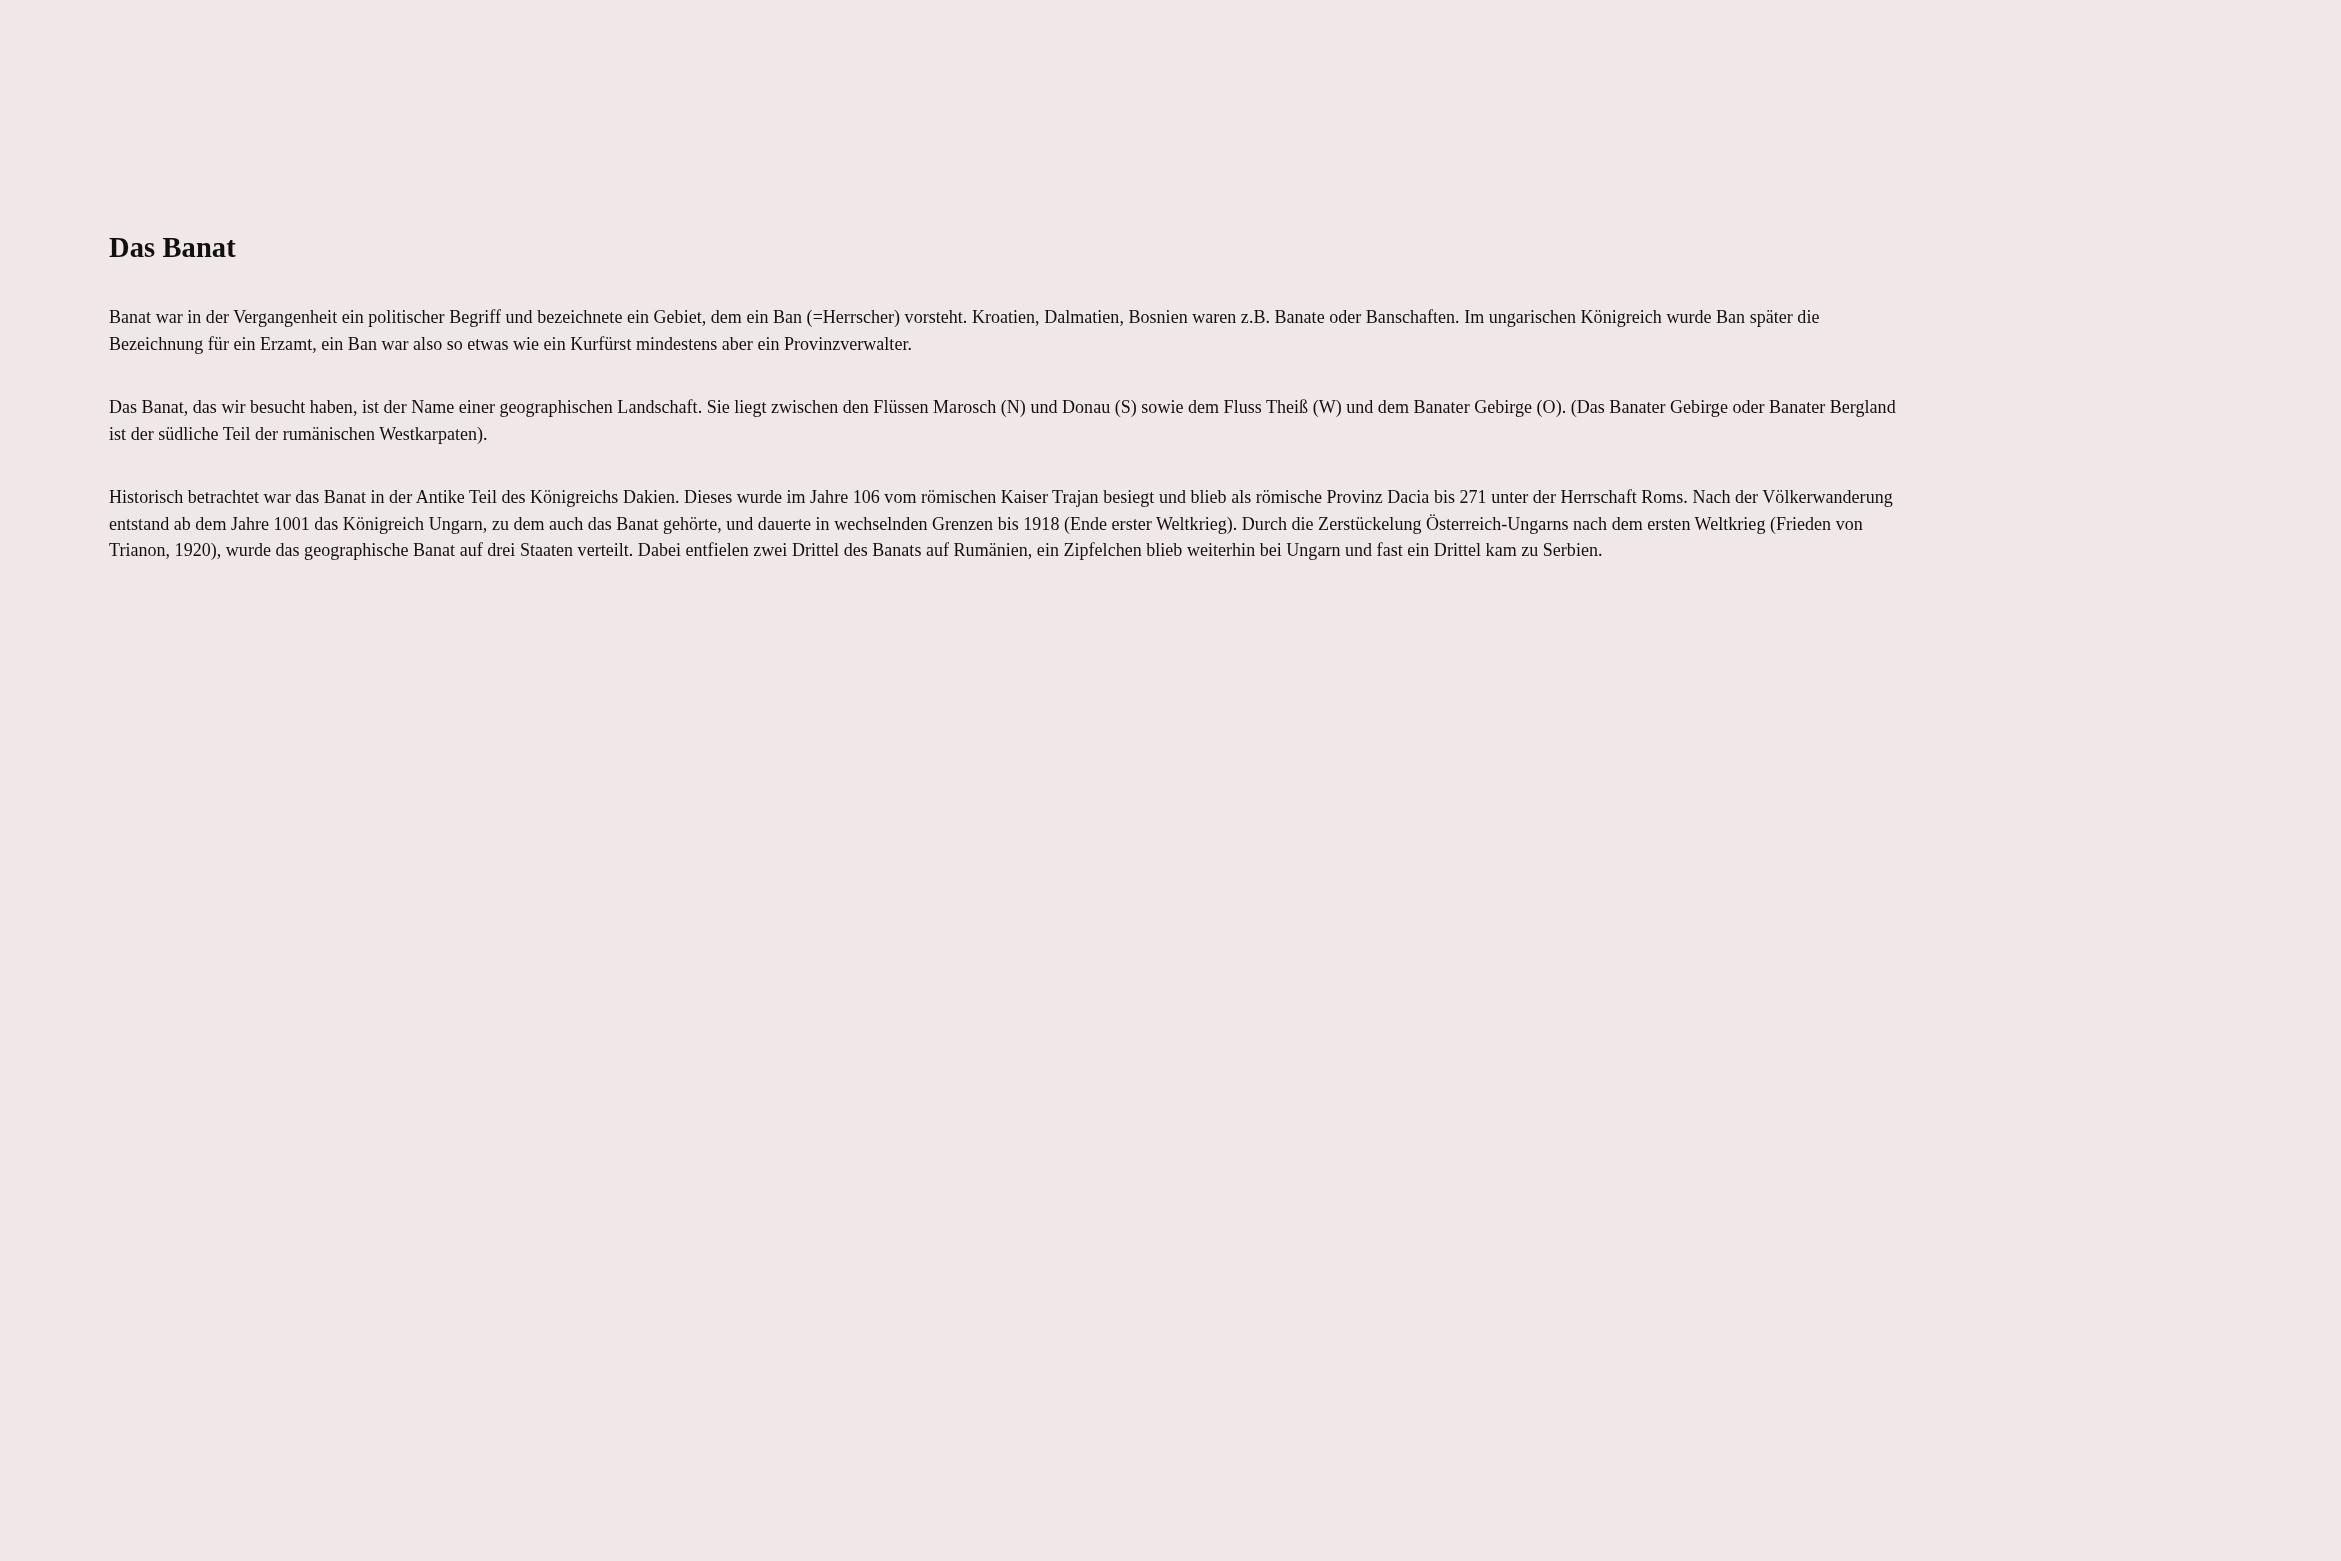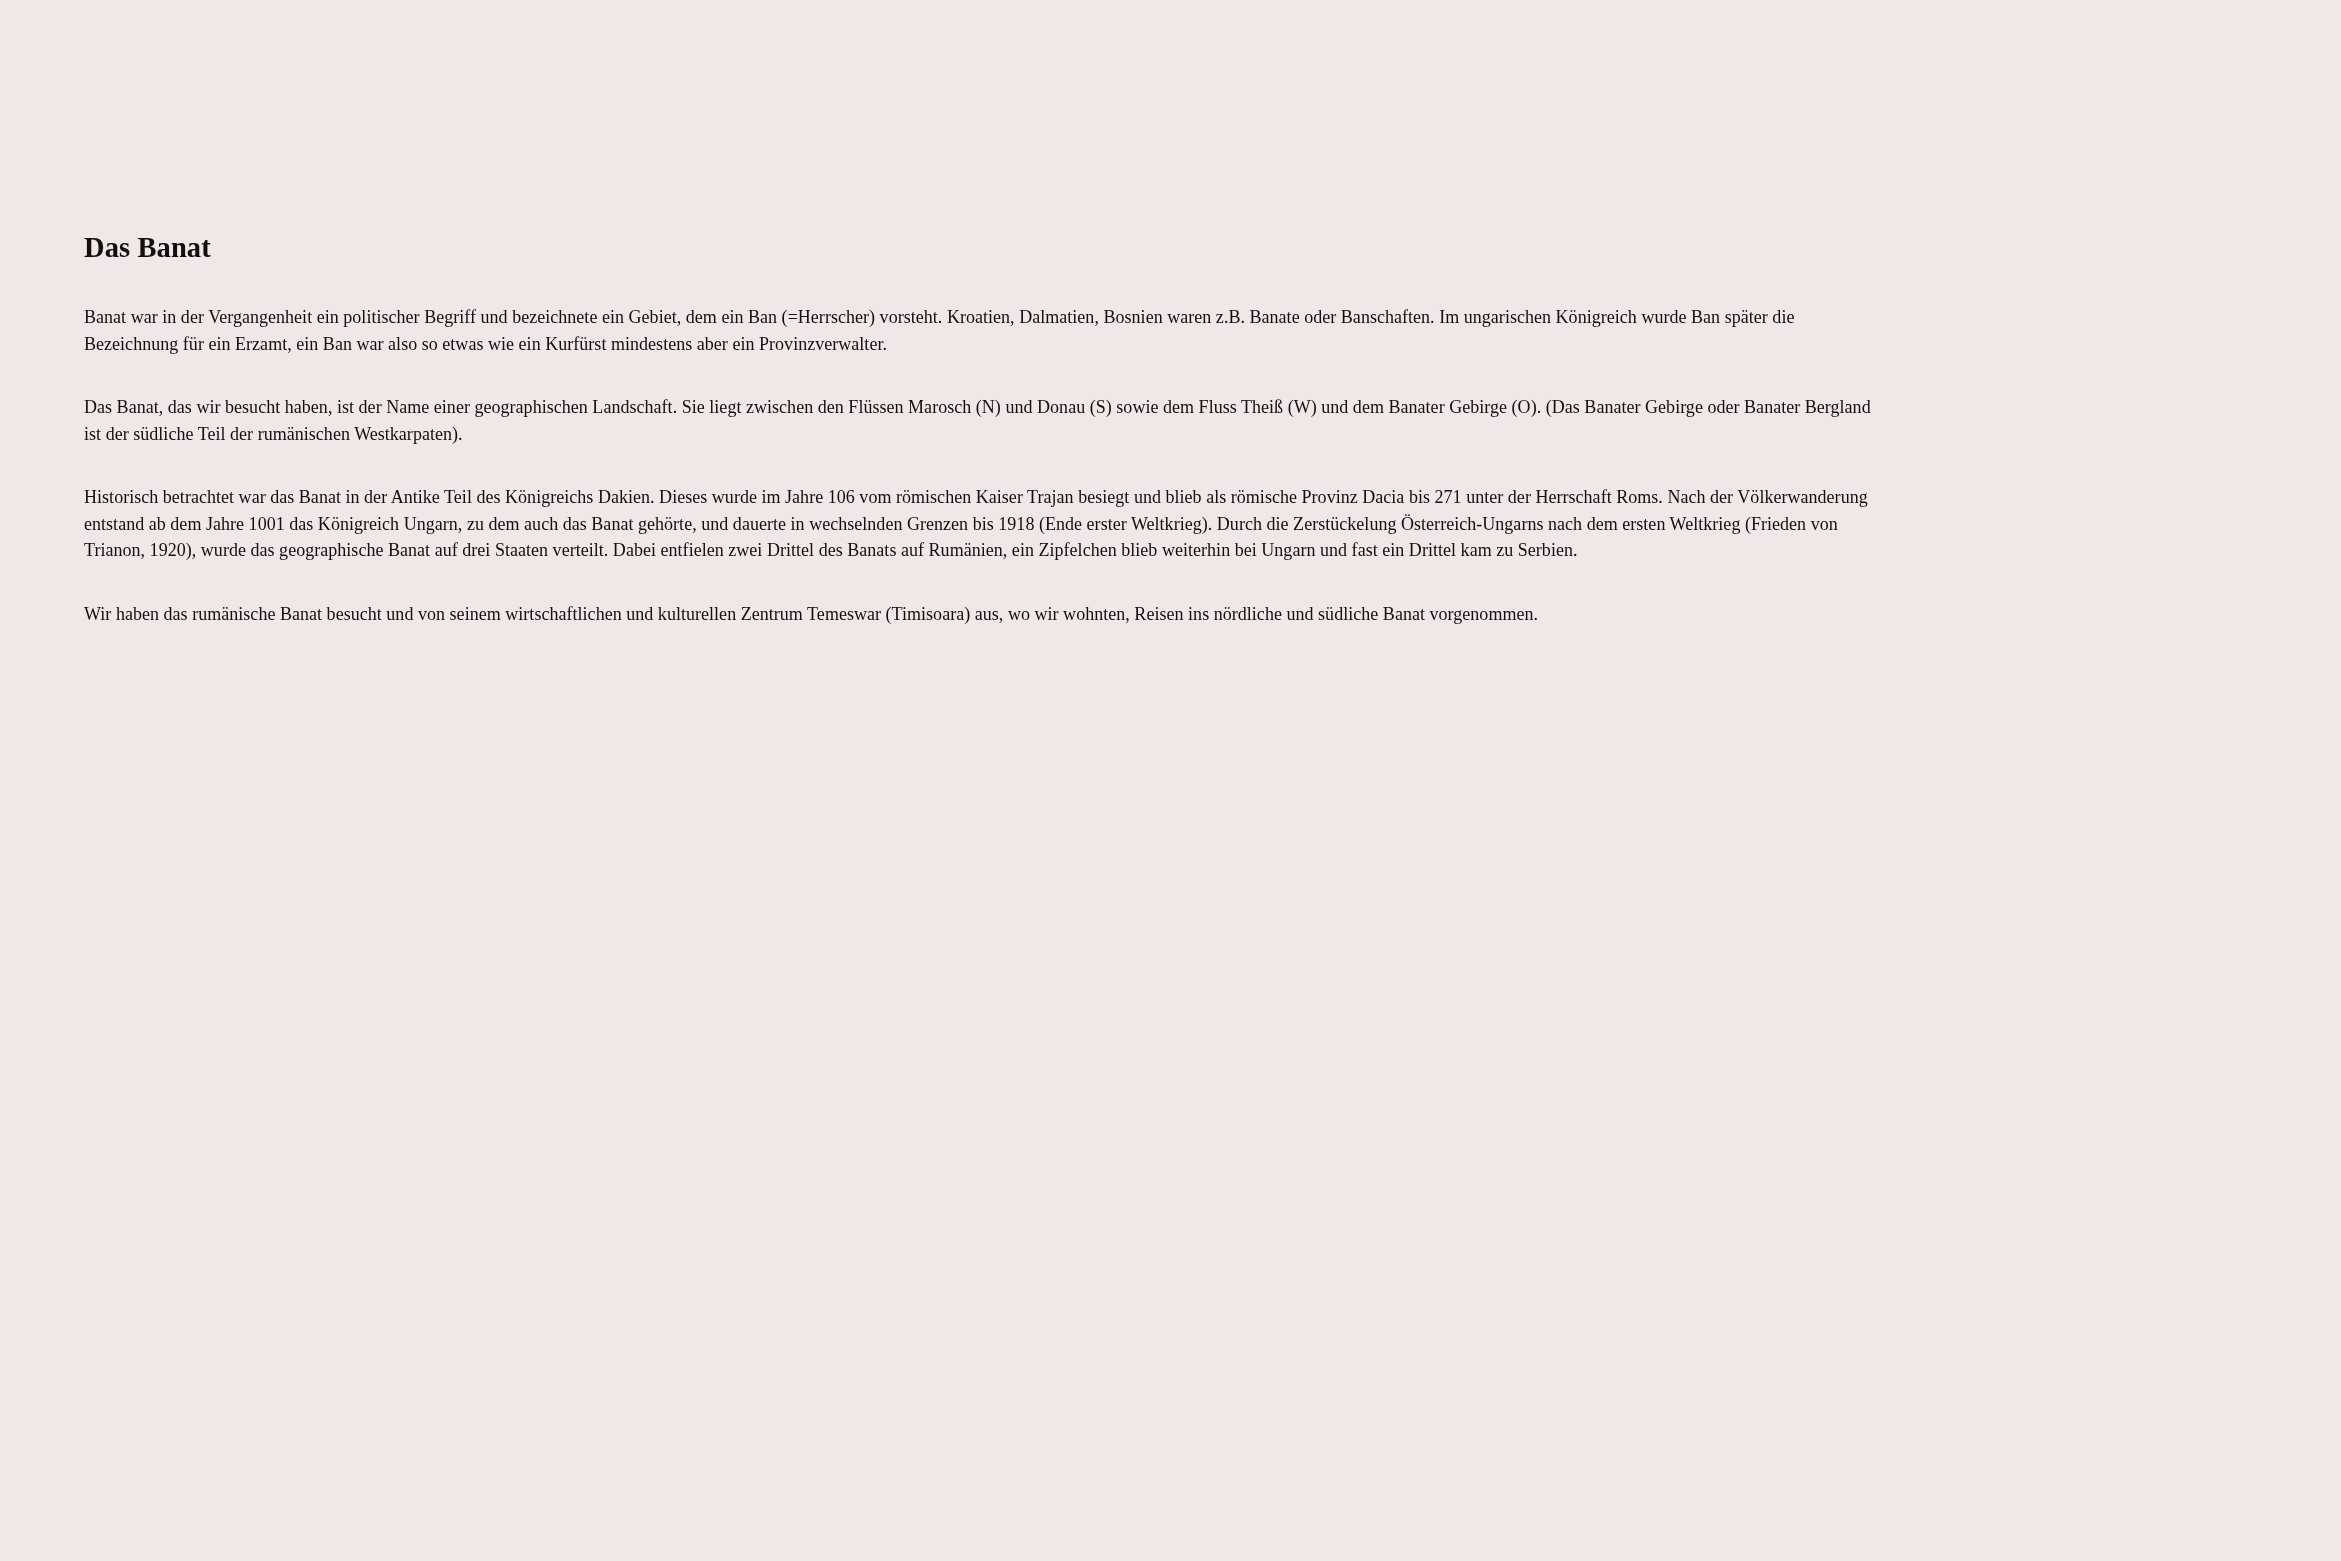--- a/index.html
+++ b/index.html
@@ -12,21 +12,21 @@
     background: #f0e7e8;
     font-family: "Liberation Serif", serif;
     color: #12100f;
     -webkit-font-smoothing: antialiased;
   }
   .page {
     position: relative;
     width: 2342px;
     height: 1561px;
     box-sizing: border-box;
-    padding: 230px 0 0 84px;
+    padding: 230px 0 0 109px;
   }
   .content {
     width: 1803px;
   }
   .doc-title {
     font-size: 28.5px;
     font-weight: bold;
     line-height: 1.28;
     margin: 0 0 38px 0;
     letter-spacing: 0.1px;
@@ -44,16 +44,15 @@
 </style>
 </head>
 <body>
 
 <div class="page">
   <div class="content">
     <h1 class="doc-title">Das Banat</h1>
     <p class="para">Banat war in der Vergangenheit ein politischer Begriff und bezeichnete ein Gebiet, dem ein Ban (=Herrscher) vorsteht. Kroatien, Dalmatien, Bosnien waren z.B. Banate oder Banschaften. Im ungarischen Königreich wurde Ban später die Bezeichnung für ein Erzamt, ein Ban war also so etwas wie ein Kurfürst mindestens aber ein Provinzverwalter.</p>
     <p class="para">Das Banat, das wir besucht haben, ist der Name einer geographischen Landschaft. Sie liegt zwischen den Flüssen Marosch (N) und Donau (S) sowie dem Fluss Theiß (W) und dem Banater Gebirge (O). (Das Banater Gebirge oder Banater Bergland ist der südliche Teil der rumänischen Westkarpaten).</p>
     <p class="para">Historisch betrachtet war das Banat in der Antike Teil des Königreichs Dakien. Dieses wurde im Jahre 106 vom römischen Kaiser Trajan besiegt und blieb als römische Provinz Dacia bis 271 unter der Herrschaft Roms. Nach der Völkerwanderung entstand ab dem Jahre 1001 das Königreich Ungarn, zu dem auch das Banat gehörte, und dauerte in wechselnden Grenzen bis 1918 (Ende erster Weltkrieg). Durch die Zerstückelung Österreich-Ungarns nach dem ersten Weltkrieg (Frieden von Trianon, 1920), wurde das geographische Banat auf drei Staaten verteilt. Dabei entfielen zwei Drittel des Banats auf Rumänien, ein Zipfelchen blieb weiterhin bei Ungarn und fast ein Drittel kam zu Serbien.</p>
-    <p class="para">Wir haben das rumänische Banat besucht und von seinem wirtschaftlichen und kulturellen Zentrum Temeswar (Timisoara) aus, wo wir wohnten,  Reisen ins nördliche und südliche Banat vorgenommen.</p>
   </div>
 </div>
 
 
 </body></html>

